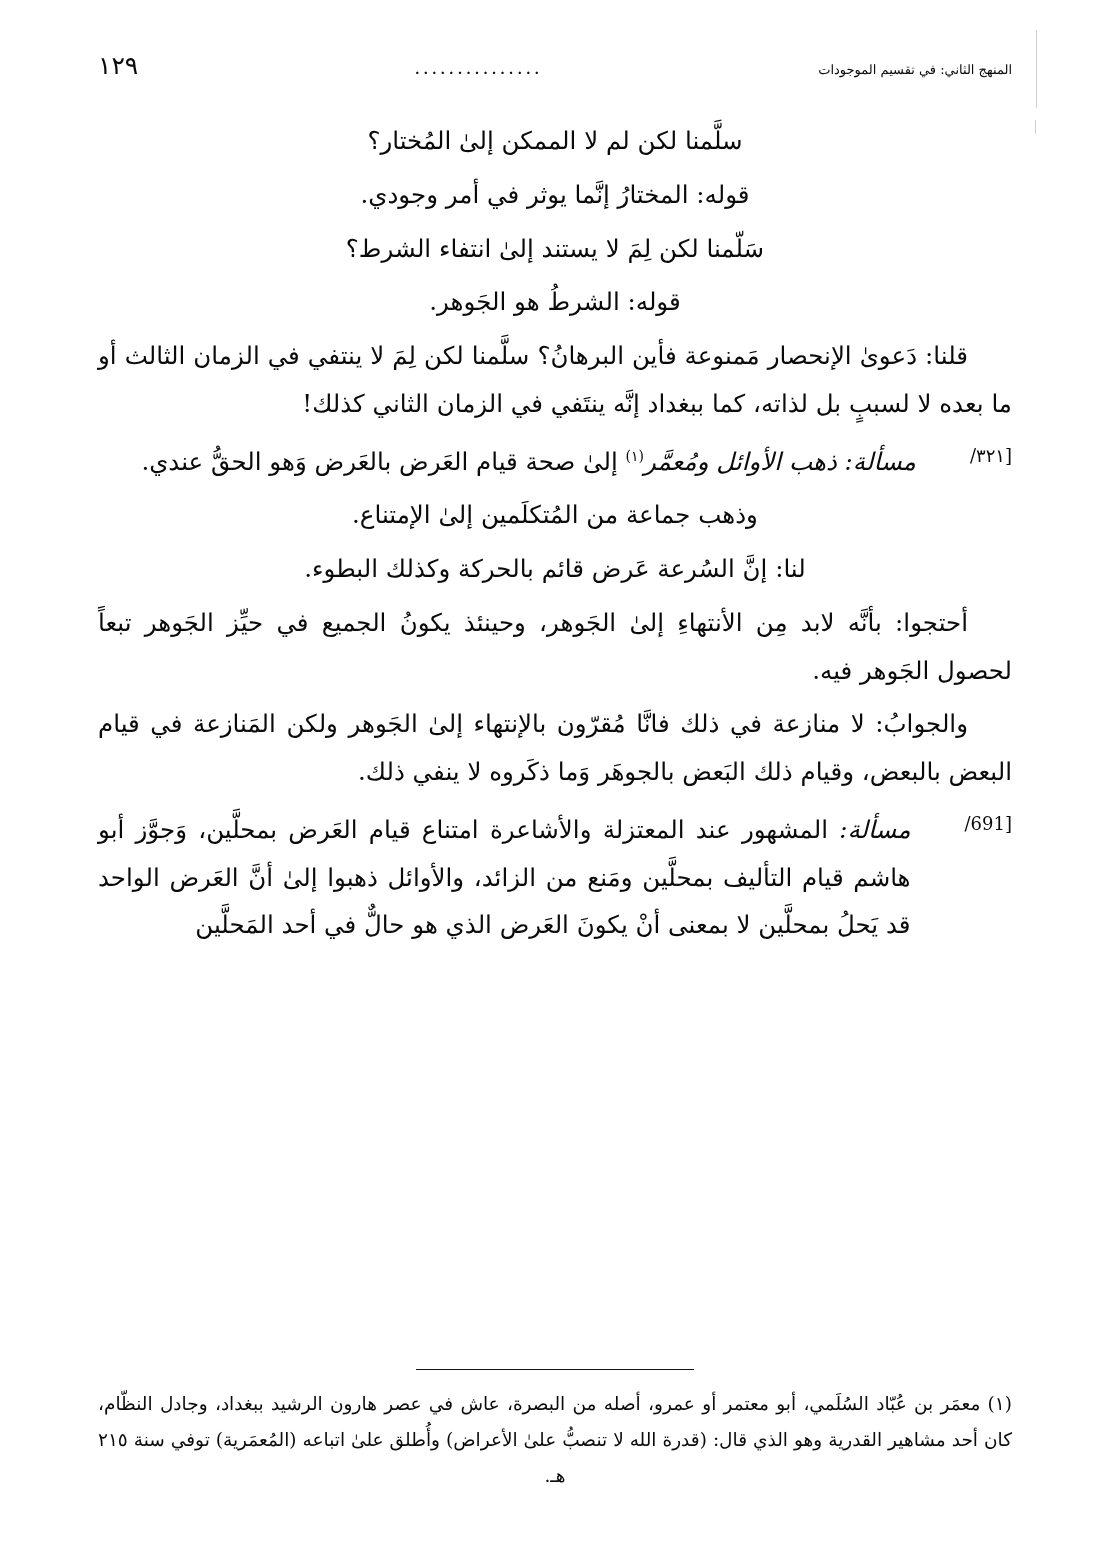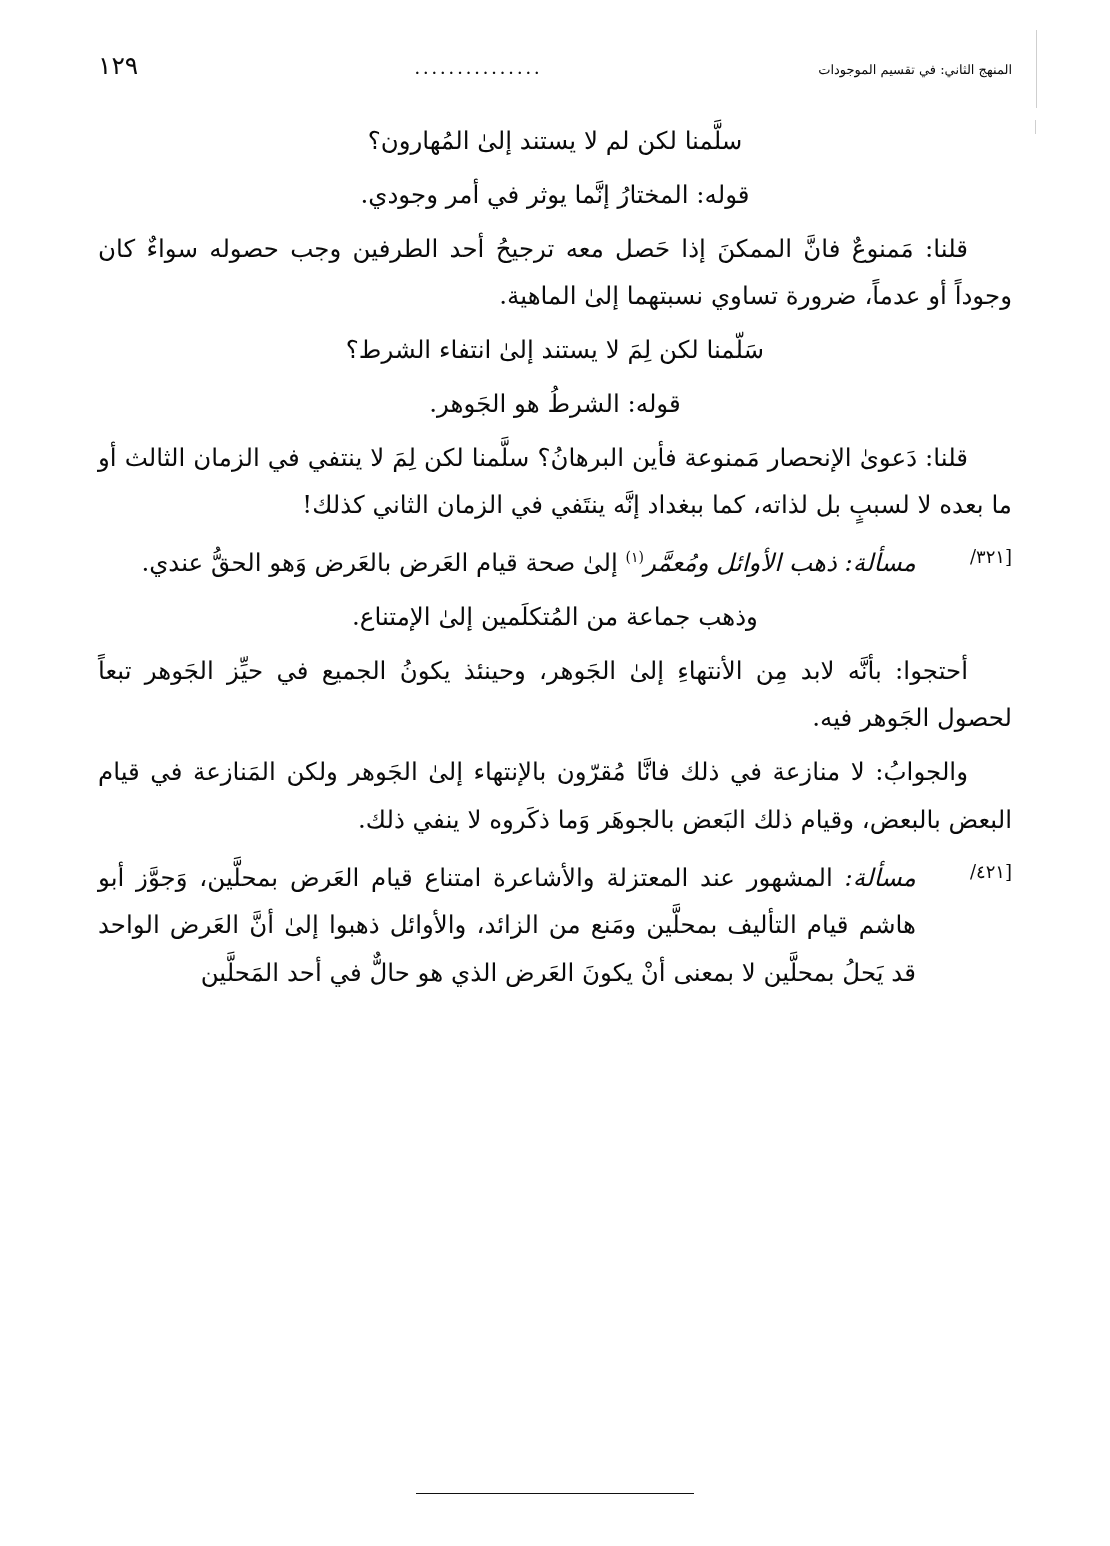--- a/index.html
+++ b/index.html
@@ -144,49 +144,50 @@
 <div class="page">
 
   <div class="header">
     <span class="header-title">المنهج الثاني: في تقسيم الموجودات</span>
     <span class="header-dots">...............</span>
     <span class="header-page">١٢٩</span>
   </div>
 
   <div class="body">
 
-    <p class="para center-last">سلَّمنا لكن لم لا يستند إلىٰ المُهارون؟</p>
+    <p class="para center-last">سلَّمنا لكن لم لا الممكن إلىٰ المُختار؟</p>
     <p class="para center-last">قوله: المختارُ إنَّما يوثر في أمر وجودي.</p>
-    <p class="para indent">قلنا: مَمنوعٌ فانَّ الممكنَ إذا حَصل معه ترجيحُ أحد الطرفين وجب حصوله سواءٌ كان وجوداً أو عدماً، ضرورة تساوي نسبتهما إلىٰ الماهية.</p>
     <p class="para center-last">سَلّمنا لكن لِمَ لا يستند إلىٰ انتفاء الشرط؟</p>
     <p class="para center-last">قوله: الشرطُ هو الجَوهر.</p>
     <p class="para indent">قلنا: دَعوىٰ الإنحصار مَمنوعة فأين البرهانُ؟ سلَّمنا لكن لِمَ لا ينتفي في الزمان الثالث أو ما بعده لا لسببٍ بل لذاته، كما ببغداد إنَّه ينتَفي في الزمان الثاني كذلك!</p>
 
     <div class="masala-block">
       <span class="masala-num">[١٢٣/</span>
       <div class="masala-text">
         <span class="masala-title">مسألة:</span>
         <span class="masala-title">ذهب الأوائل ومُعمَّر</span><sup class="fn">(١)</sup>
         <span>إلىٰ صحة قيام العَرض بالعَرض وَهو الحقُّ عندي.</span>
       </div>
     </div>
 
     <p class="para center-last">وذهب جماعة من المُتكلَمين إلىٰ الإمتناع.</p>
+    <p class="para center-last">لنا: إنَّ السُرعة عَرض قائم بالحركة وكذلك البطوء.</p>
     <p class="para indent">أحتجوا: بأنَّه لابد مِن الأنتهاءِ إلىٰ الجَوهر، وحينئذ يكونُ الجميع في حيِّز الجَوهر تبعاً لحصول الجَوهر فيه.</p>
     <p class="para indent">والجوابُ: لا منازعة في ذلك فانَّا مُقرّون بالإنتهاء إلىٰ الجَوهر ولكن المَنازعة في قيام البعض بالبعض، وقيام ذلك البَعض بالجوهَر وَما ذكَروه لا ينفي ذلك.</p>
 
     <div class="masala-block">
-      <span class="masala-num">[١٢٤/</span>
+      <span class="masala-num">[196/</span>
       <div class="masala-text">
         <span class="masala-title">مسألة:</span>
         <span>المشهور عند المعتزلة والأشاعرة امتناع قيام العَرض بمحلَّين، وَجوَّز أبو هاشم قيام التأليف بمحلَّين ومَنع من الزائد، والأوائل ذهبوا إلىٰ أنَّ العَرض الواحد قد يَحلُ بمحلَّين لا بمعنى أنْ يكونَ العَرض الذي هو حالٌّ في أحد المَحلَّين</span>
       </div>
     </div>
 
   </div>
 
   <div class="footnote-wrap">
     <hr class="footnote-rule">
+    <div class="footnote">(١) معمَر بن عُبّاد السُلَمي، أبو معتمر أو عمرو، أصله من البصرة، عاش في عصر هارون الرشيد ببغداد، وجادل النظّام، كان أحد مشاهير القدرية وهو الذي قال: (قدرة الله لا تنصبُّ علىٰ الأعراض) وأُطلق علىٰ اتباعه (المُعمَرية) توفي سنة ٢١٥ هـ.</div>
   </div>
 
   <div class="scan-mark" style="top:30px; right:73px; height:78px;"></div>
   <div class="scan-mark" style="top:120px; right:74px; height:14px;"></div>
 </div>
 
 </body></html>

